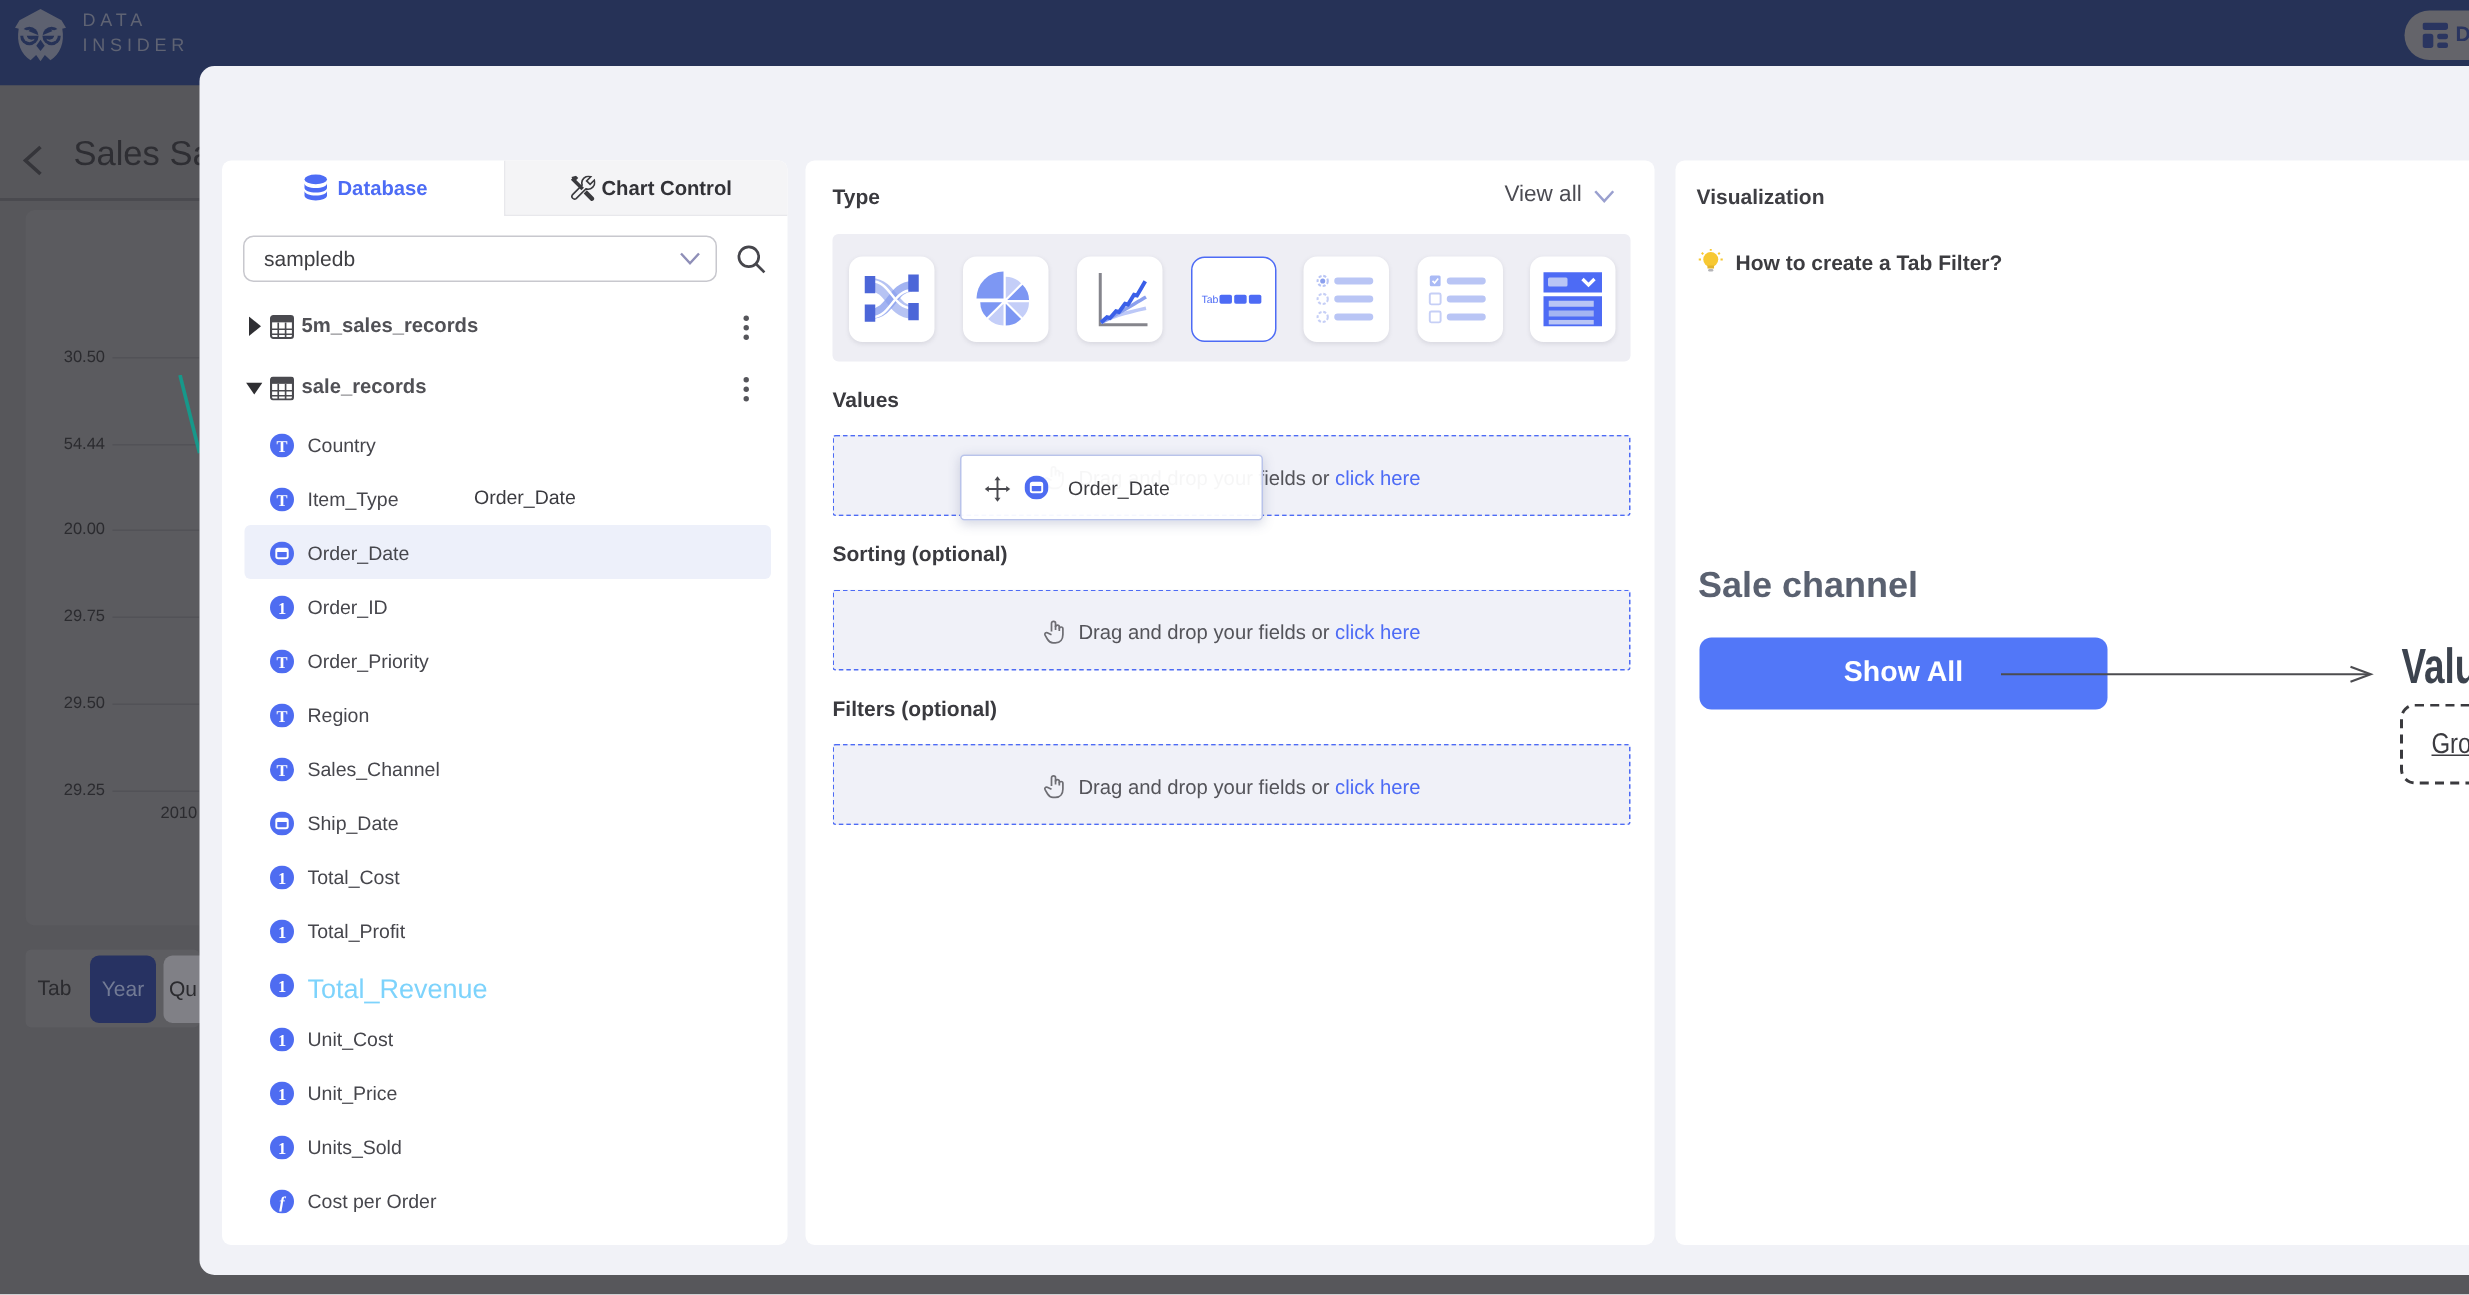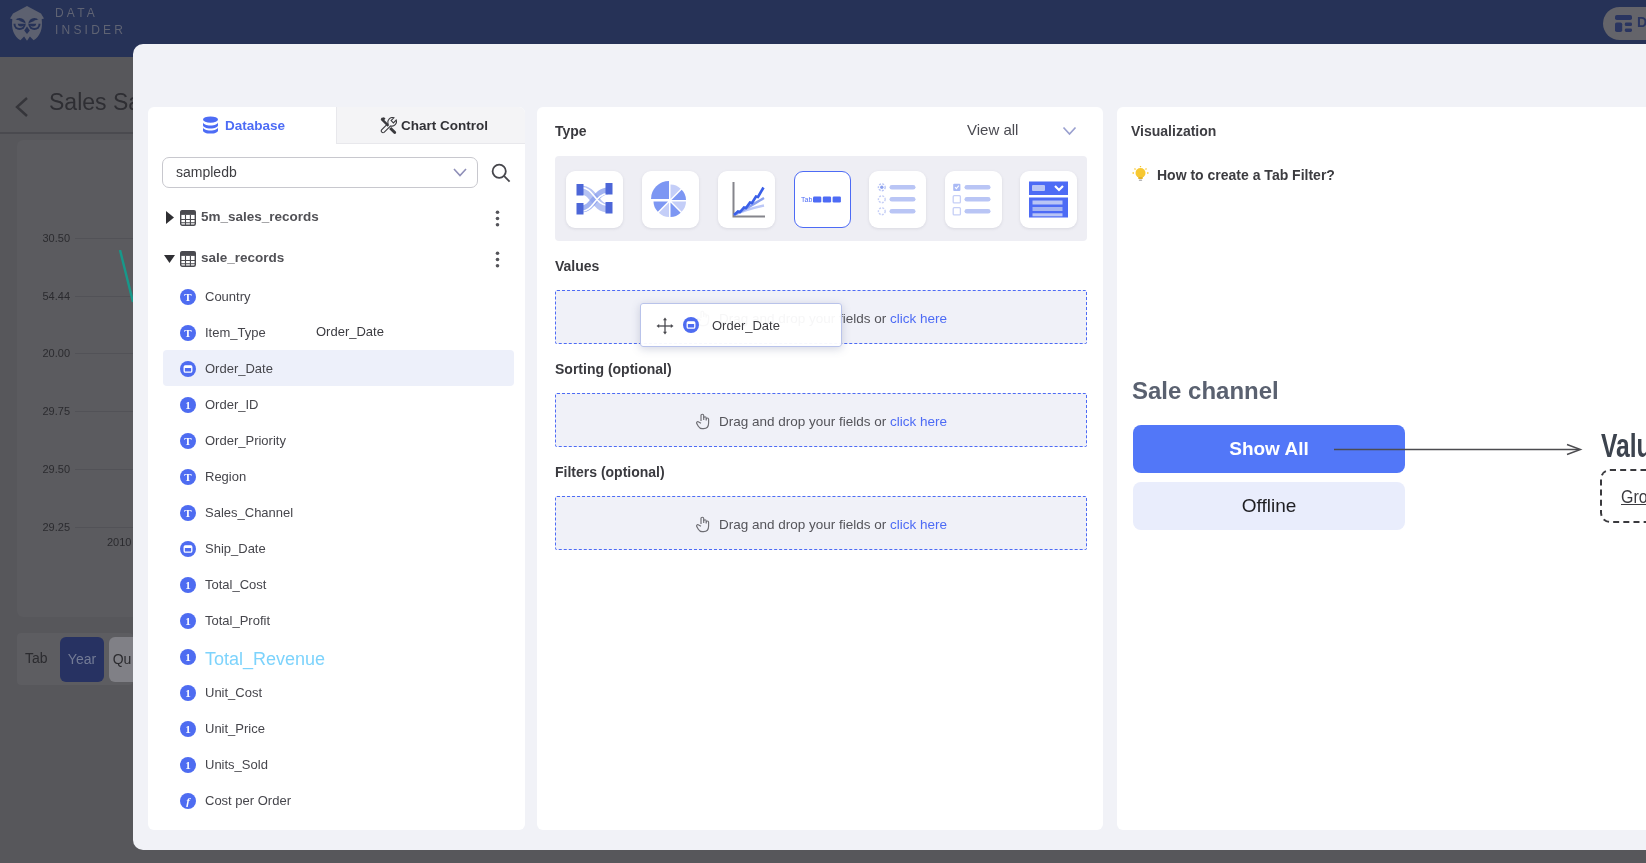--- a/index.html
+++ b/index.html
@@ -92,21 +92,21 @@
   </svg>
   <svg class="abs" style="left:491px;top:163px;" width="20" height="20" viewBox="0 0 20 20">
     <circle cx="8.2" cy="8.2" r="6.6" fill="none" stroke="#46464c" stroke-width="1.8"></circle>
     <path d="M13.2 13.2 L18.6 18.6" stroke="#46464c" stroke-width="1.8"></path>
   </svg>
 
   <div id="tree"></div>
 
   <div class="abs" style="left:537px;top:107px;width:566px;height:723px;background:#ffffff;border-radius:6px;"></div>
   <div class="abs" style="left:555px;top:123px;color:#3a3a3f;font-size:14px;font-weight:bold;">Type</div>
-  <div class="abs" style="left:967px;top:121px;color:#4b4b52;font-size:15px;">View all</div>
+  <div class="abs" style="left:1003px;top:121px;color:#4b4b52;font-size:15px;">View all</div>
   <svg class="abs" style="left:1062px;top:126px;" width="15" height="10" viewBox="0 0 15 10">
     <path d="M1.5 1.5 L7.5 8 L13.5 1.5" fill="none" stroke="#9aa0cf" stroke-width="1.7"></path>
   </svg>
 
   <div class="abs" style="left:555px;top:156px;width:532px;height:85px;background:#eeeef4;border-radius:4px;"></div>
   <div class="abs tbox" style="left:566px;"></div>
   <div class="abs tbox" style="left:642px;"></div>
   <div class="abs tbox" style="left:718px;"></div>
   <div class="abs" style="left:793.5px;top:171px;width:57px;height:57px;background:#fff;border-radius:9px;border:1.6px solid #4d6bf5;box-sizing:border-box;"></div>
   <div class="abs tbox" style="left:869px;"></div>
@@ -239,21 +239,20 @@
         <path d="M2.5 2.5 L3.5 3.5"></path>
         <path d="M14.5 2.5 L13.5 3.5"></path>
       <path d="M0.5 7 L2 7"></path>
         <path d="M15 7 L16.5 7"></path>
     </g>
   </svg>
   <div class="abs" style="left:1157px;top:167px;color:#3c3c40;font-size:14px;font-weight:bold;">How to create a Tab Filter?</div>
 
   <div class="abs" style="left:1132px;top:377px;color:#5a6170;font-size:24px;font-weight:bold;">Sale channel</div>
   <div class="abs" style="left:1133px;top:425px;width:272px;height:48px;background:#5277f8;border-radius:8px;color:#fff;font-size:19px;font-weight:bold;text-align:center;line-height:48px;">Show All</div>
-  <div class="abs" style="left:1133px;top:482px;width:272px;height:48px;background:#e9edfc;border-radius:8px;color:#1e1e22;font-size:19px;text-align:center;line-height:48px;">Offline</div>
 
   <svg class="abs" style="left:1334px;top:440px;" width="250" height="20" viewBox="0 0 250 20">
     <path d="M0 9.5 L245 9.5" stroke="#4c4c50" stroke-width="1.4" fill="none"></path>
     <path d="M233 4.5 L246.5 9.5 L233 14.5" stroke="#4c4c50" stroke-width="1.4" fill="none"></path>
   </svg>
   <div class="abs" style="left:1601px;top:427px;color:#3c434e;font-size:30px;font-weight:bold;transform:scale(0.82,1.1);transform-origin:left top;">Value</div>
   <div class="abs" style="left:1600px;top:469px;width:90px;height:54px;border:2px dashed #3a3a3e;border-radius:10px;box-sizing:border-box;"></div>
   <div class="abs" style="left:1621px;top:486px;color:#3b3b40;font-size:19px;text-decoration:underline;transform:scaleX(0.84);transform-origin:left top;">Group</div>
 
 <svg class="abs" style="left:166px;top:211px" width="9" height="13">

